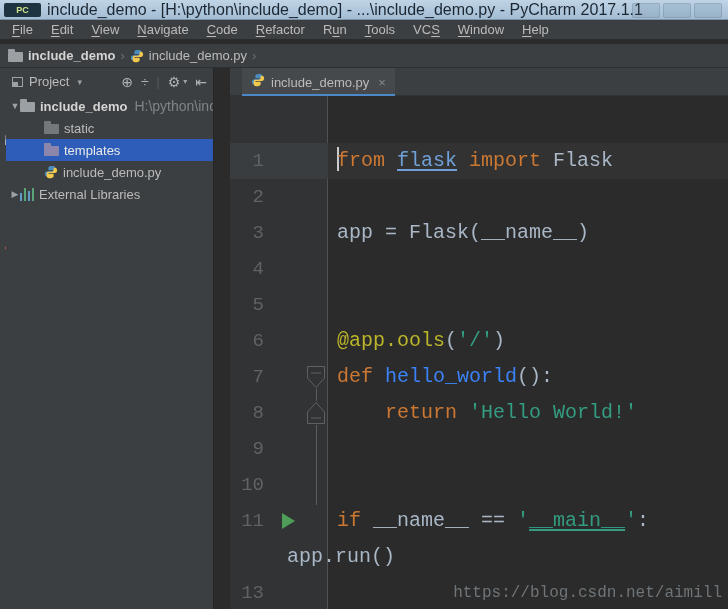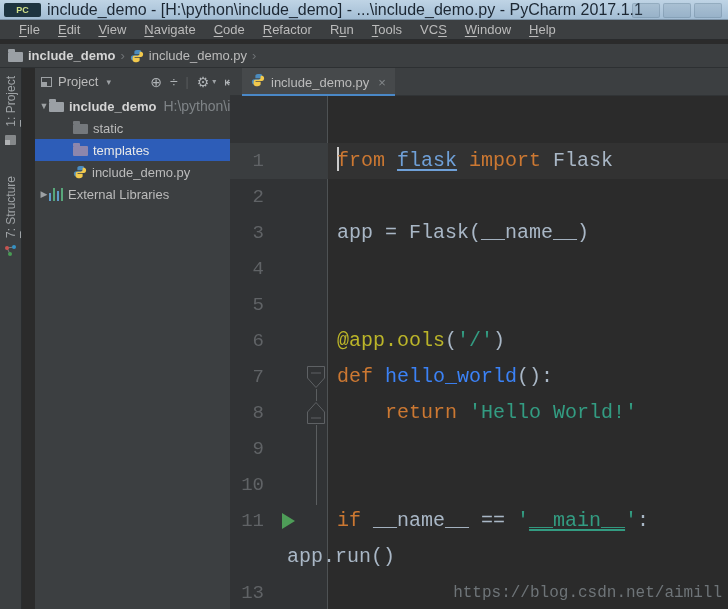--- a/index.html
+++ b/index.html
@@ -6,40 +6,40 @@
   .app{width:728px;height:609px;position:relative;overflow:hidden;background:#2B2B2B;font-family:"Liberation Sans",sans-serif;-webkit-font-smoothing:antialiased;}
 
   
   .titlebar{position:absolute;left:0;top:0;width:728px;height:20px;background:linear-gradient(#BFD4E5,#A3BDD4);display:flex;align-items:center;border-bottom:1px solid #7C92A6;box-sizing:border-box;}
   .app-badge{flex:none;width:37px;height:14px;margin:0 6px 0 4px;background:#1E3440;color:#CFE08A;font:bold 9px/14px "Liberation Sans",sans-serif;text-align:center;border-radius:2px;}
   .window-title{font-size:16px;color:#1C2733;white-space:nowrap;}
   .win-controls{position:absolute;right:6px;top:3px;display:flex;gap:3px;}
   .win-btn{width:26px;height:13px;background:rgba(95,120,145,.18);border:1px solid rgba(70,95,120,.22);border-radius:2px;}
 
   
-  .menubar{position:absolute;left:0;top:20px;width:728px;height:20px;background:#3C3F41;border-bottom:1px solid #292B2D;box-sizing:border-box;display:flex;align-items:center;padding-left:10px;}
+  .menubar{position:absolute;left:0;top:20px;width:728px;height:20px;background:#3C3F41;border-bottom:1px solid #292B2D;box-sizing:border-box;display:flex;align-items:center;padding-left:3px;}
   .menu-item{color:#BBBBBB;font-size:13px;padding:0 9px;cursor:default;}
   .menu-item u{text-underline-offset:2px;}
 
   
   .navbar{position:absolute;left:0;top:44px;width:728px;height:24px;background:#3C3F41;border-bottom:1px solid #2D3032;box-sizing:border-box;display:flex;align-items:center;padding-left:8px;}
   .crumb{display:flex;align-items:center;cursor:default;}
   .crumb-label{color:#BBBBBB;font-size:13px;margin-left:5px;}
   .crumb-label.bold{font-weight:bold;color:#D4D4D4;}
   .crumb-sep{color:#6E7275;font-size:13px;margin:0 5px;}
 
   
   .stripe{position:absolute;left:0;top:68px;width:22px;height:541px;background:#3C3F41;border-right:1px solid #2A2D2F;box-sizing:border-box;}
   .stripe-tab{position:absolute;left:0;width:21px;display:flex;flex-direction:column;align-items:center;cursor:default;}
   .stripe-label{writing-mode:vertical-rl;transform:rotate(180deg);font-size:12px;color:#9FA3A6;}
   .stripe-label u{text-underline-offset:2px;}
   .stripe-icon{margin-top:5px;}
 
   
-  .project-panel{position:absolute;left:35px;top:68px;width:208px;height:541px;background:#3C3F41;border-right:1px solid #232526;box-sizing:border-box;overflow:hidden;}
+  .project-panel{position:absolute;left:6px;top:68px;width:208px;height:541px;background:#3C3F41;border-right:1px solid #232526;box-sizing:border-box;overflow:hidden;}
   .panel-header{height:27px;display:flex;align-items:center;padding:0 6px;}
   .panel-title{color:#BBBBBB;font-size:13px;margin-left:6px;}
   .panel-caret{color:#9DA1A4;font-size:9px;margin-left:8px;}
   .panel-icons{margin-left:auto;display:flex;align-items:center;gap:8px;color:#AFB3B6;font-size:14px;}
   .panel-icons .sep{color:#5A5D5F;font-size:12px;}
   .panel-icons .mini-caret{font-size:8px;margin-left:-5px;color:#9DA1A4;}
   .tool-window-icon{width:11px;height:10px;border:1px solid #9DA1A4;position:relative;box-sizing:border-box;}
   .tool-window-icon::before{content:"";position:absolute;left:0;bottom:0;width:5px;height:4px;background:#9DA1A4;}
 
   .tree{position:absolute;top:27px;left:0;right:0;}

